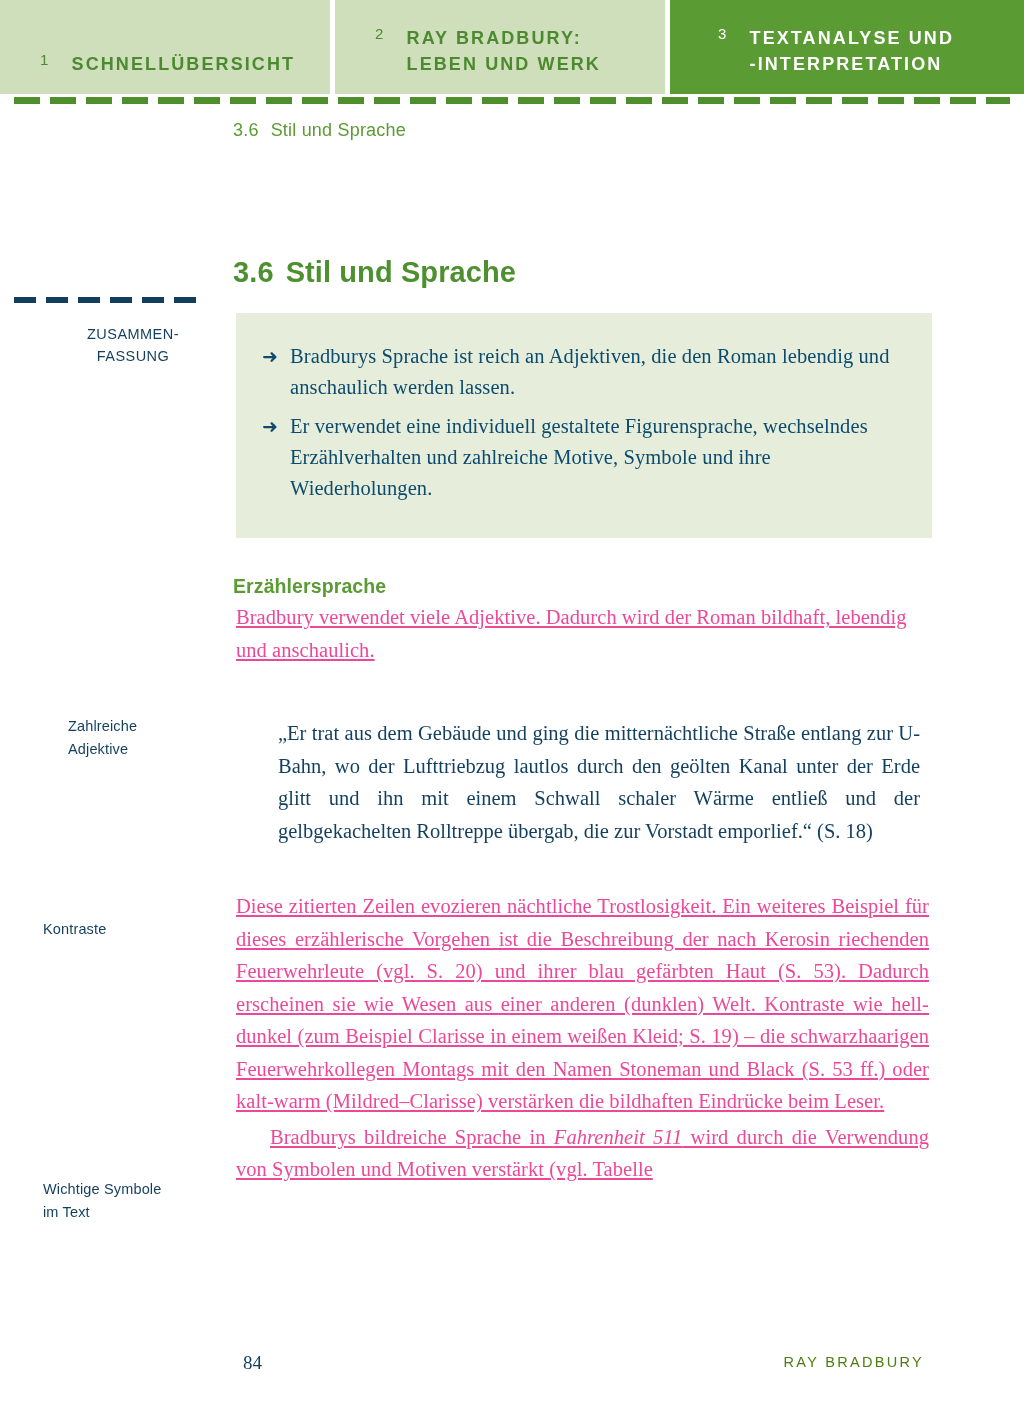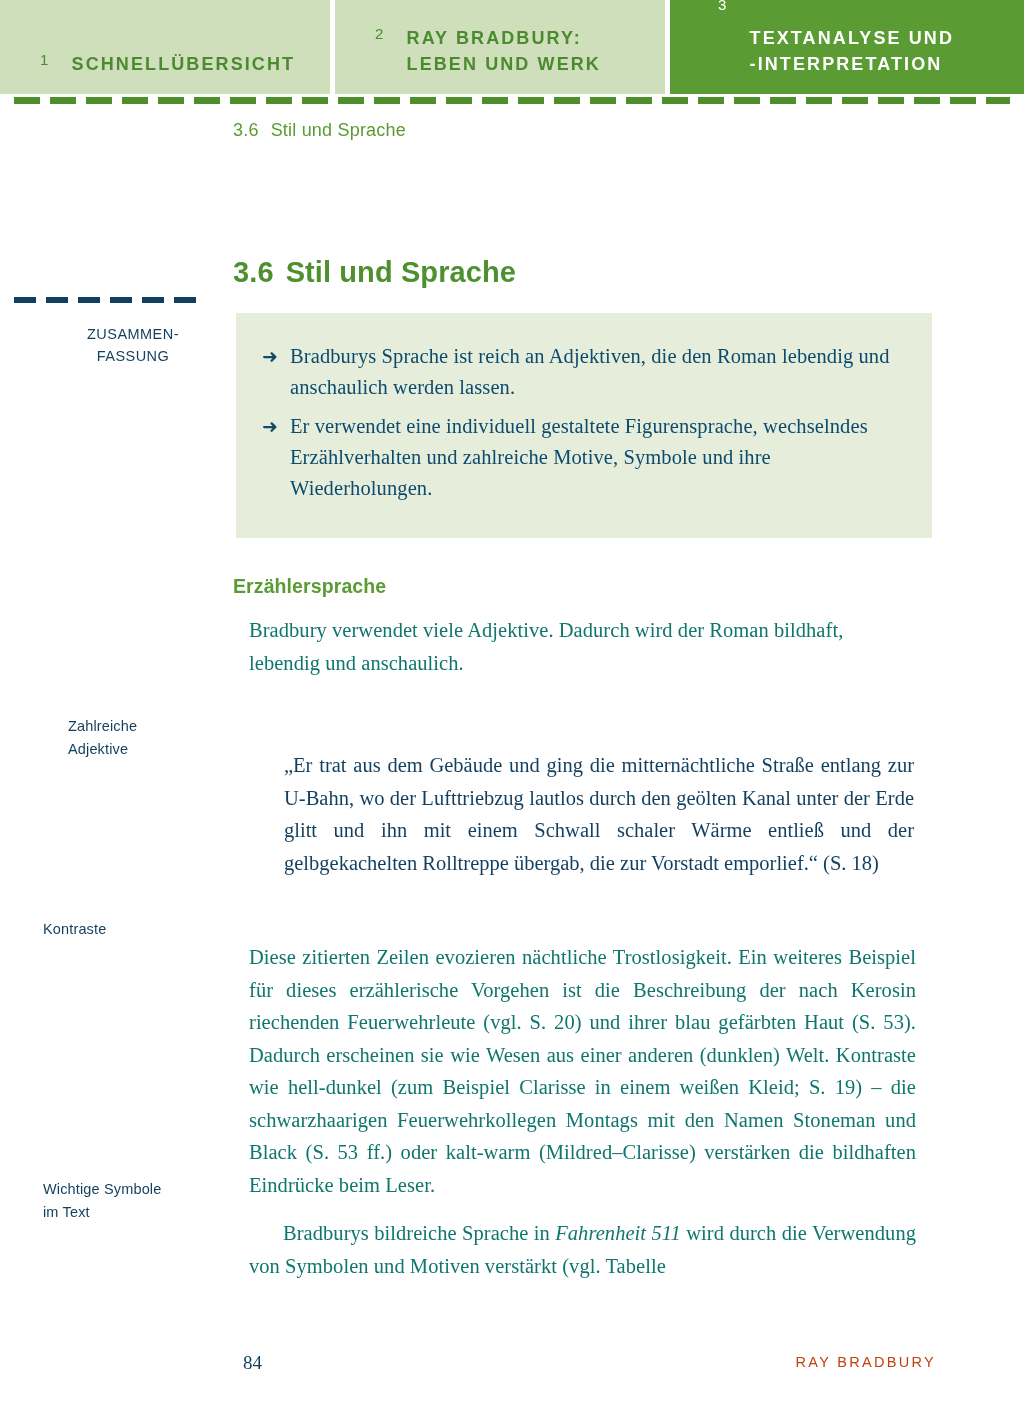--- a/index.html
+++ b/index.html
@@ -169,32 +169,33 @@
     font-size: 19.5px;
     font-weight: bold;
     color: #5b9b33;
     margin: 0 0 2px 0;
     letter-spacing: 0.1px;
   }
   p.body {
     font-family: "Liberation Serif", serif;
     font-size: 20.5px;
     line-height: 32.5px;
-    color: #0f766e;
-    margin: 16px;
+    color: #ec4899;
+    margin: 3px;
     text-align: justify;
     letter-spacing: 0.05px;
+    text-decoration: underline;
   }
   p.body.intro { text-align: left; }
   p.quote {
     font-family: "Liberation Serif", serif;
     font-size: 20.5px;
     line-height: 32.5px;
     color: #123f5e;
-    margin: 18px;
+    margin: 12px;
     text-align: justify;
     padding-left: 33px;
   }
   p.indent { text-indent: 34px; }
   .spacer-lg { height: 36px; }
   .spacer-md { height: 28px; }
 
   
   .margin-note {
     position: absolute;
@@ -214,24 +215,24 @@
     position: absolute;
     top: 1352px;
     left: 243px;
     font-family: "Liberation Serif", serif;
     font-size: 19px;
     color: #123f5e;
   }
   .footer-title {
     position: absolute;
     top: 1354px;
-    right: 88px;
+    right: 100px;
     font-size: 14.5px;
     letter-spacing: 2.3px;
-    color: #c2410c;
+    color: #4d7c0f;
   }
 </style>
 </head>
 <body>
 
 <div class="header-tabs">
   <div class="tab tab-1">
     <div class="tab-inner">
       <span class="tab-num">1</span>
       <span class="tab-label">SCHNELLÜBERSICHT</span>
@@ -240,21 +241,21 @@
   <div class="tab tab-2">
     <div class="tab-inner">
       <span class="tab-num">2</span>
       <span class="tab-label" style="white-space: pre-line;">RAY BRADBURY:
 LEBEN UND WERK</span>
     </div>
   </div>
   <div class="tab tab-3">
     <div class="tab-inner">
       <span class="tab-num">3</span>
-      <span class="tab-label" style="white-space: pre-line; margin-top: 29px;">TEXTANALYSE UND
+      <span class="tab-label" style="white-space: pre-line;">TEXTANALYSE UND
 -INTERPRETATION</span>
     </div>
   </div>
 </div>
 
 <div class="header-rule"></div>
 
 <div class="breadcrumb">
   <span class="bc-num">3.6</span><span class="bc-label">Stil und Sprache</span>
 </div>

